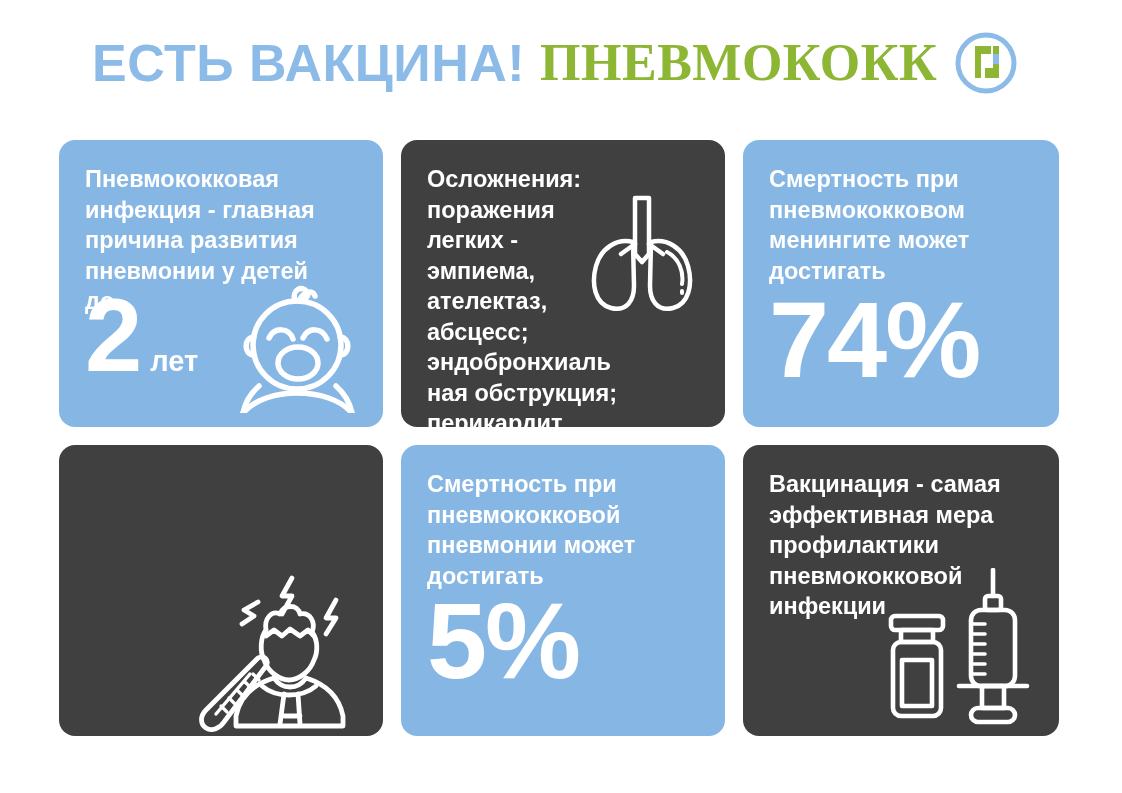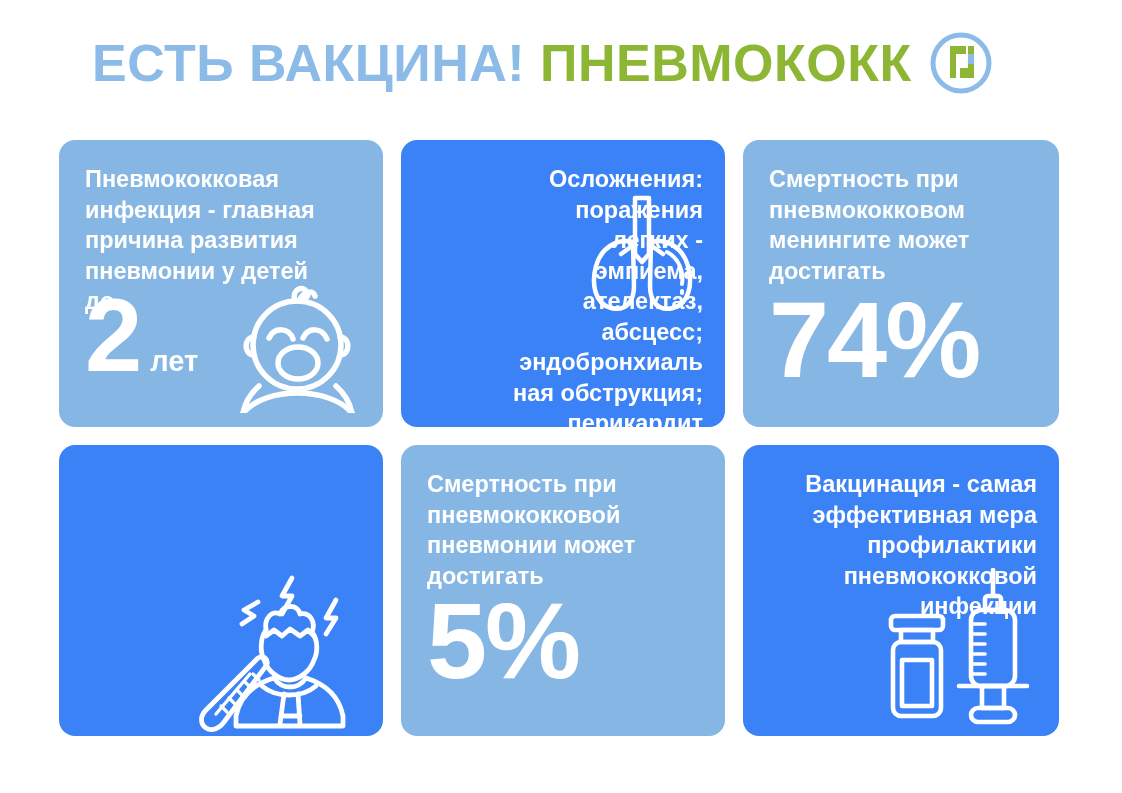--- a/index.html
+++ b/index.html
@@ -38,21 +38,21 @@
     font-weight: bold;
     letter-spacing: 0.5px;
     white-space: nowrap;
     line-height: 1;
     text-transform: uppercase;
     display: flex;
     align-items: center;
     gap: 0;
   }
   .title-blue  { color: #8cbbe8; }
-  .title-green { color: #8cb633; padding-left: 15px; }
+  .title-green { color: #8cb633; padding-left: 15px; font-family: Liberation Serif, serif; }
 
   .logo {
     margin-left: 18px;
     width: 62px;
     height: 62px;
     position: relative;
     flex: 0 0 auto;
   }
   .logo svg { display: block; width: 62px; height: 62px; }
 
@@ -70,21 +70,21 @@
     row-gap: 18px;
   }
 
   .card {
     position: relative;
     border-radius: 16px;
     overflow: hidden;
     padding: 24px 22px 0 26px;
   }
   .card.blue  { background: #86b7e4; }
-  .card.green { background: #3b82f6; text-align: right; }
+  .card.green { background: #404040; }
 
   .card-text {
     color: #ffffff;
     font-size: 23.5px;
     font-weight: bold;
     line-height: 1.30;
     white-space: pre-line;
     position: relative;
     z-index: 2;
   }

